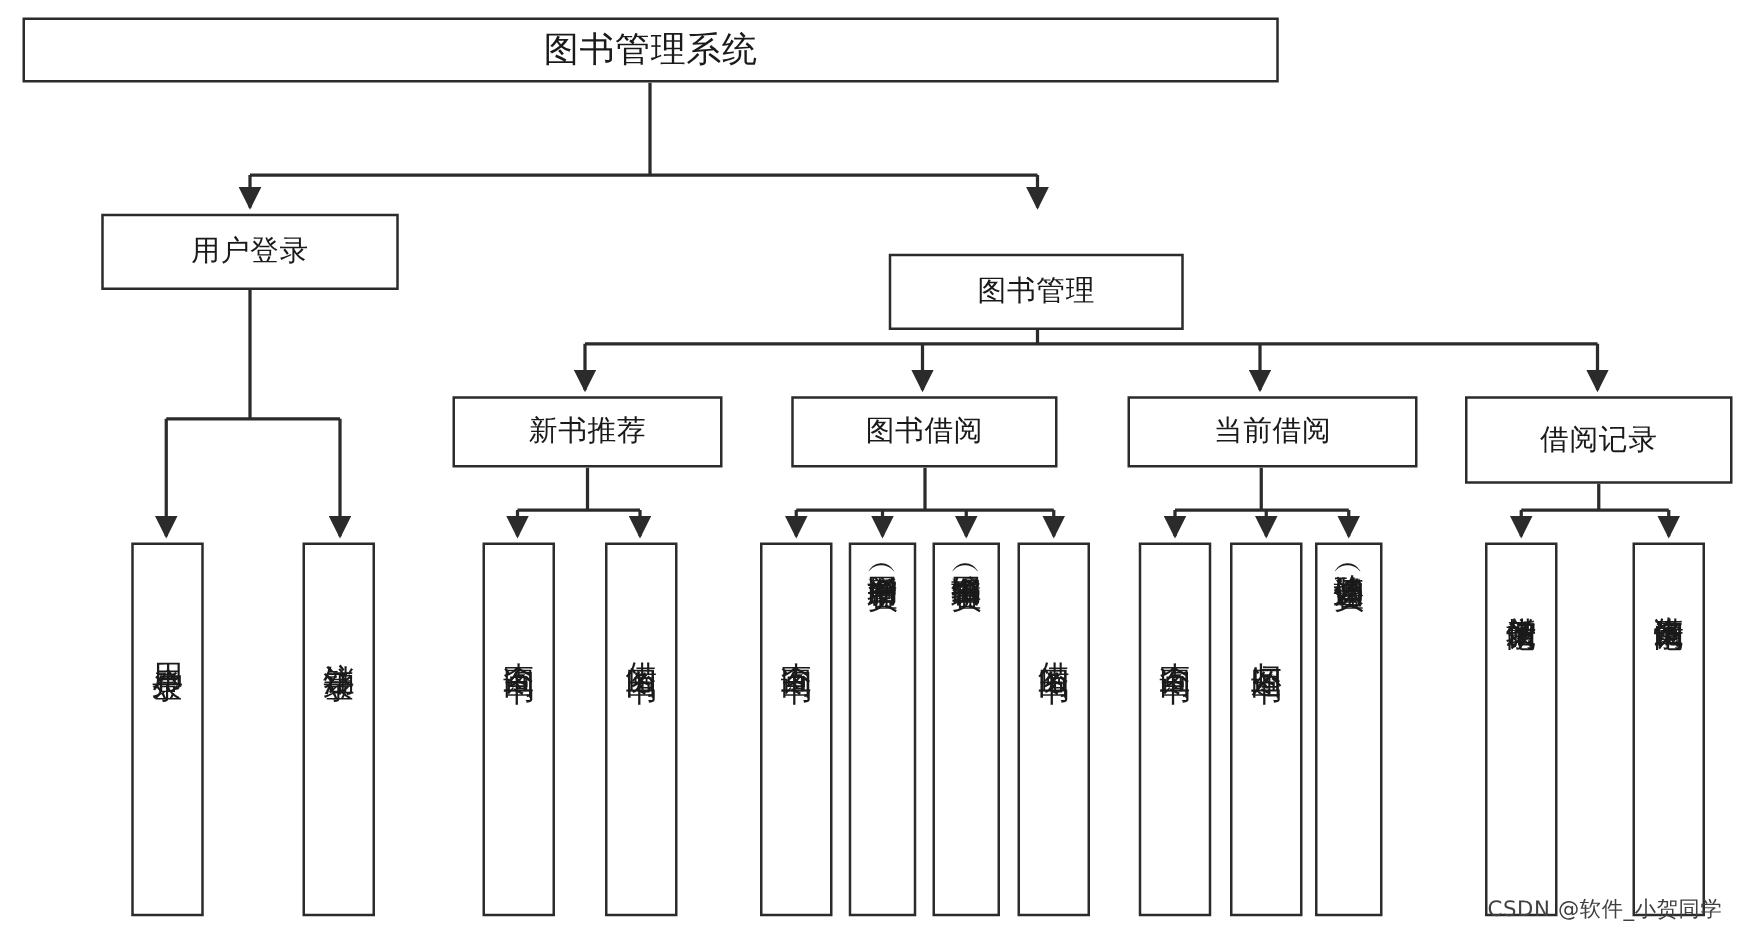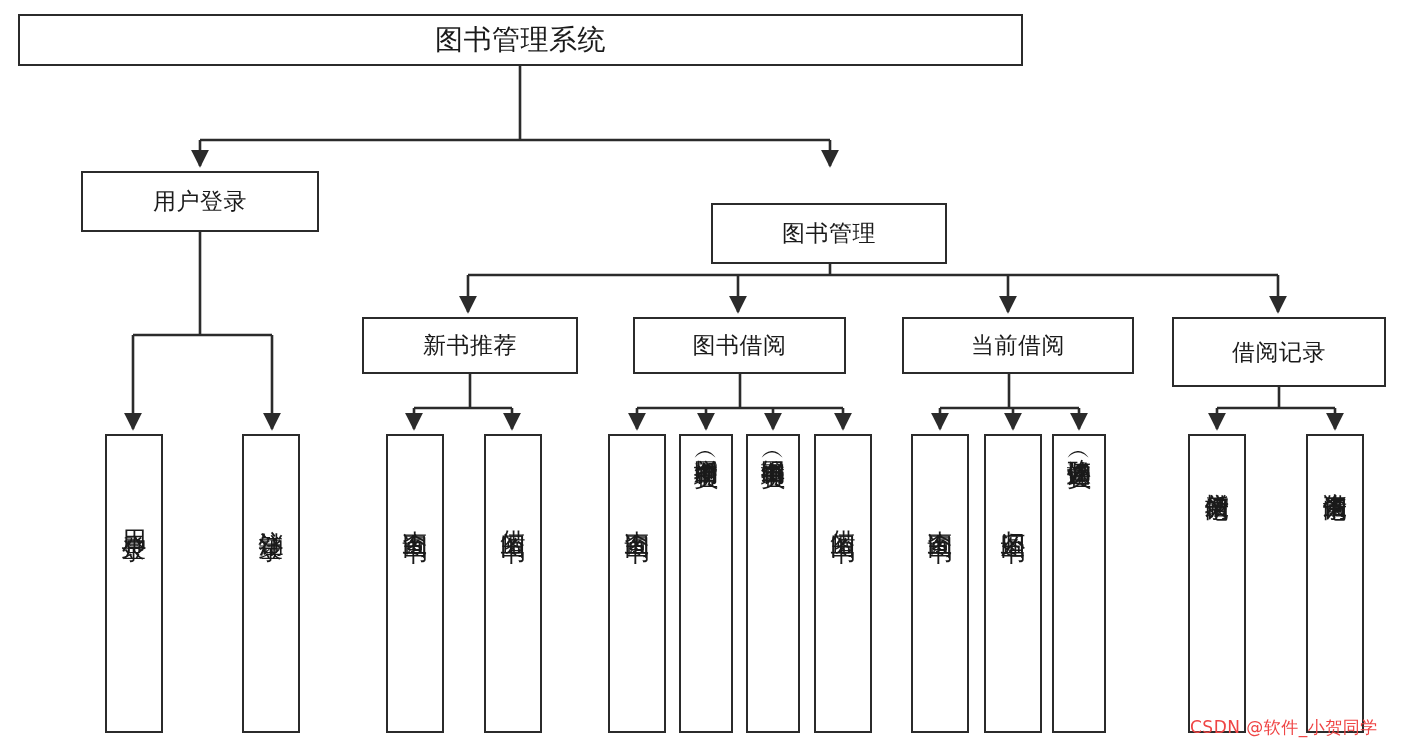--- a/index.html
+++ b/index.html
@@ -63,21 +63,21 @@
     letter-spacing: 3px;
     white-space: nowrap;
   }
   .node.vert.tall .lbl {
     font-size: 24px;
     letter-spacing: 1px;
   }
   .watermark {
     position: absolute;
     font-size: 17px;
-    color: #ef4444;
+    color: #404040;
     white-space: nowrap;
     letter-spacing: 0.5px;
   }
 </style>
 </head>
 <body>
 
 <div id="canvas">
 
   <svg class="wires" viewBox="0 0 1405 747" xmlns="http://www.w3.org/2000/svg">

